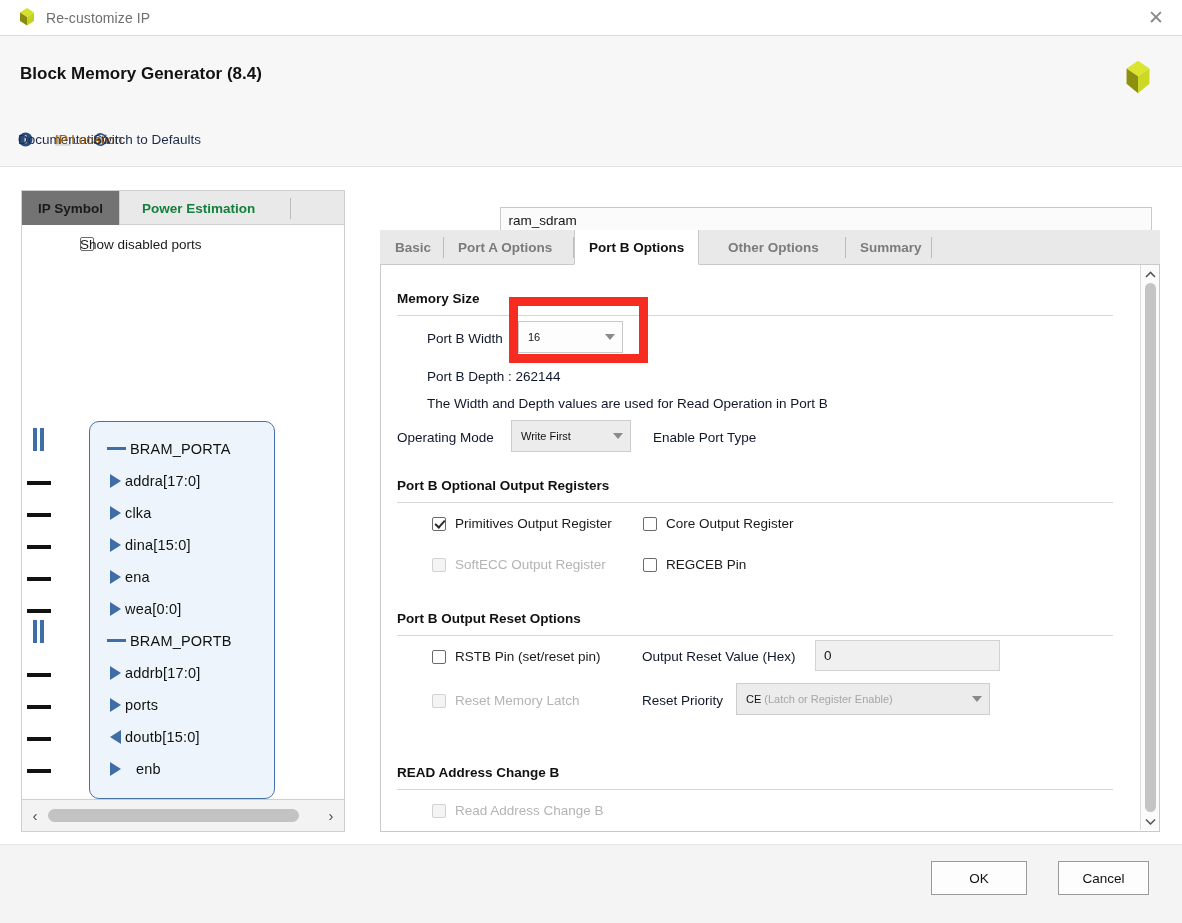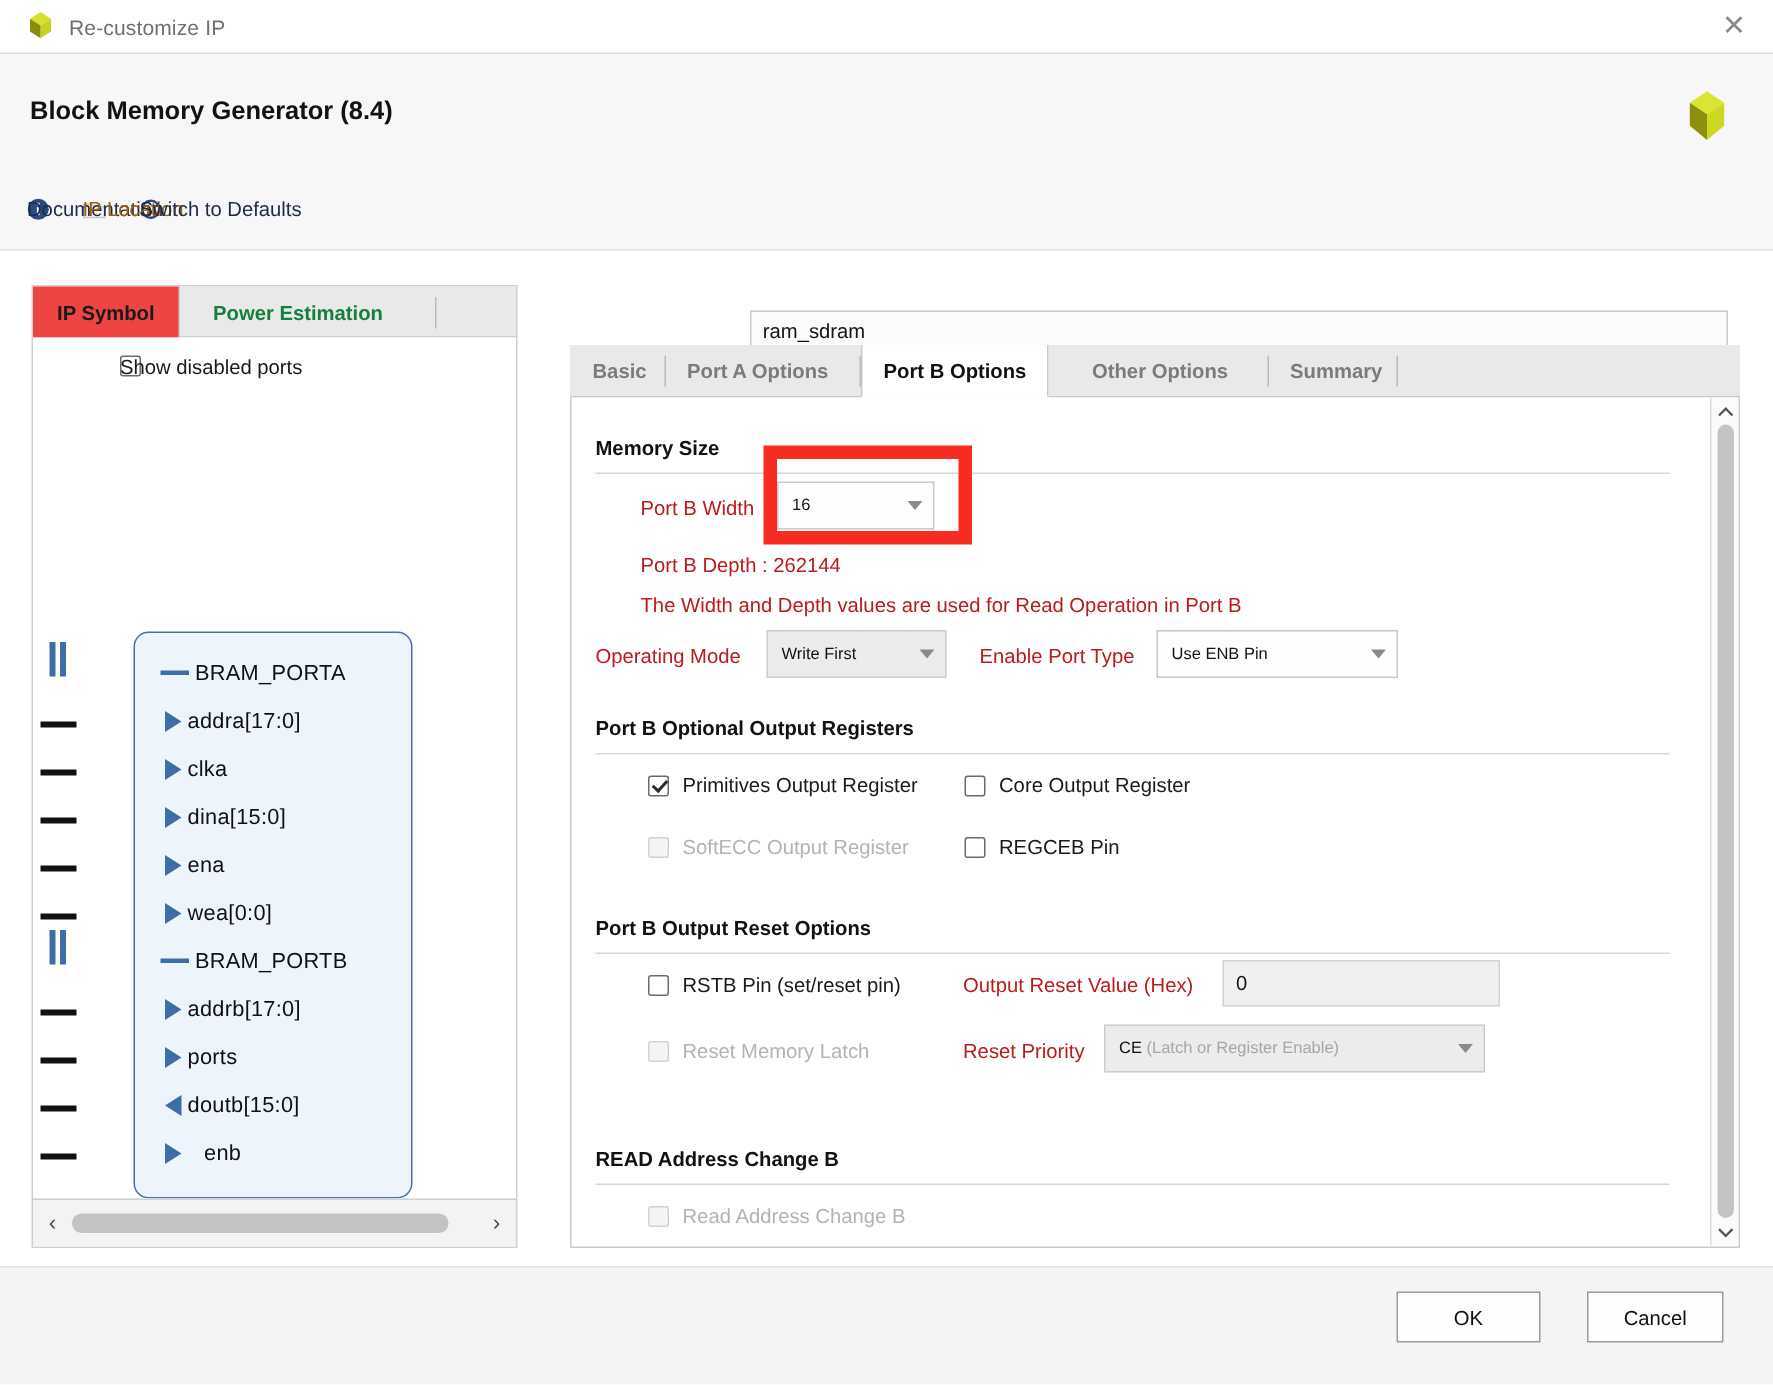--- a/index.html
+++ b/index.html
@@ -52,21 +52,21 @@
   .leftpanel {
     position:absolute; left:21px; top:190px; width:324px; height:642px;
     background:#ffffff; border:1px solid #cfcfcf;
   }
   .lp-tabs { position:absolute; left:0; top:0; width:322px; height:34px; background:#e9e9e9;
              border-bottom:1px solid #cfcfcf;}
   .lp-tab {
     position:absolute; top:0; height:34px; display:flex; align-items:center;
     padding:0 16px; font-size:13.5px; color:#15803d; font-weight:bold;
   }
-  .lp-tab.active { background:#ef4444; color:#1a1a1a; border-right:1px solid #cfcfcf; }
+  .lp-tab.active { background:#737373; color:#1a1a1a; border-right:1px solid #cfcfcf; }
   .lp-tabsep { position:absolute; top:7px; width:1px; height:21px; background:#bdbdbd;}
   .lp-body { position:absolute; left:0; top:34px; width:322px; height:574px; background:#fff;
              overflow:hidden;}
   .showdisabled { position:absolute; left:10px; top:12px; display:flex; align-items:center; gap:8px;padding-left:48px;}
   .showdisabled .lbl { font-size:13.5px; color:#1a1a1a;}
 
   
   .cb { width:14px; height:14px; border:1px solid #6b6b6b; border-radius:2px; background:#fff;
         position:relative; flex:0 0 auto;}
   .cb.checked::after {
@@ -120,21 +120,21 @@
   .tabsep { position:absolute; top:7px; width:1px; height:21px; background:#bbb;}
 
   .content {
     position:absolute; left:380px; top:265px; width:780px; height:567px;
     background:#ffffff; border:1px solid #c9c9c9; border-top:none; overflow:hidden;
   }
 
   .sec-title { position:absolute; font-size:13.5px; font-weight:bold; color:#111;}
   .sec-rule { position:absolute; height:1px; background:#d6d6d6;}
 
-  .lbl { position:absolute; font-size:13.5px; color:#b91c1c; white-space:nowrap;}
+  .lbl { position:absolute; font-size:13.5px; color:#0f172a; white-space:nowrap;}
 
   .combo {
     position:absolute; border:1px solid #c9c9c9; background:#fdfdfd;
     display:flex; align-items:center; justify-content:space-between;
     font-size:11px; color:#141414; padding:0 7px 0 9px;
   }
   .combo.disabled { background:#ececec; border-color:#cdcdcd; color:#111;}
   .chev { width:0;height:0; border-left:5px solid transparent; border-right:5px solid transparent;
           border-top:6px solid #8a8a8a; margin-left:8px; flex:0 0 auto;}
   .combo .val { overflow:hidden; white-space:nowrap;}
@@ -365,24 +365,20 @@
   <div class="lbl" style="left:46px; top:104px;">Port B Depth : 262144</div>
   <div class="lbl" style="left:46px; top:131px;">The Width and Depth values are used for Read Operation in Port B</div>
 
   <div class="lbl" style="left:16px; top:165px;">Operating Mode</div>
   <div class="combo disabled" style="left:130px; top:155px; width:120px; height:32px;">
     <span class="val">Write First</span>
     <span class="chev"></span>
   </div>
 
   <div class="lbl" style="left:272px; top:165px;">Enable Port Type</div>
-  <div class="combo" style="left:390px; top:155px; width:161px; height:32px;">
-    <span class="val">Use ENB Pin</span>
-    <span class="chev"></span>
-  </div>
 
   <div class="sec-title" style="left:16px; top:213px;">Port B Optional Output Registers</div>
   <div class="sec-rule" style="left:16px; top:237px; width:716px;"></div>
 
   <div class="chk-row" style="left:51px; top:251px;">
     <span class="cb checked"></span>
     <span class="txt">Primitives Output Register</span>
   </div>
   <div class="chk-row" style="left:262px; top:251px;">
     <span class="cb"></span>

